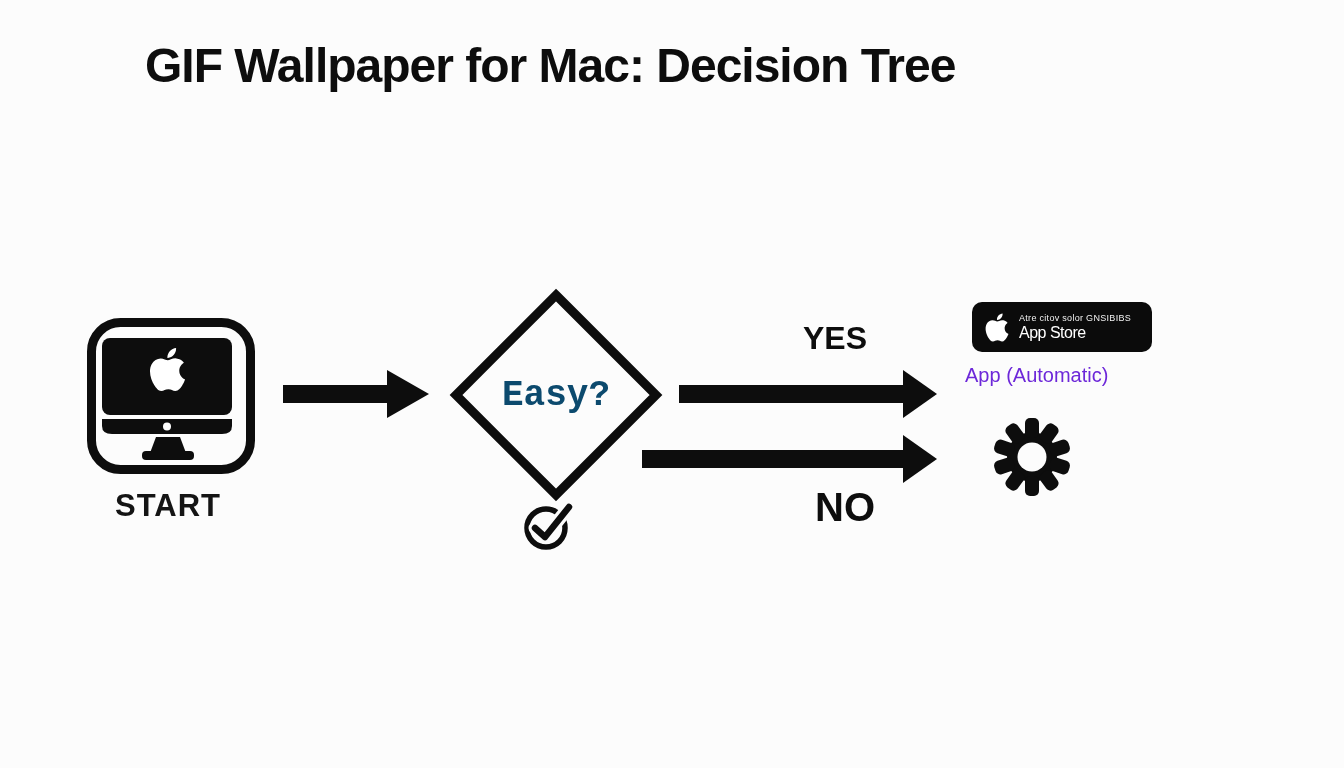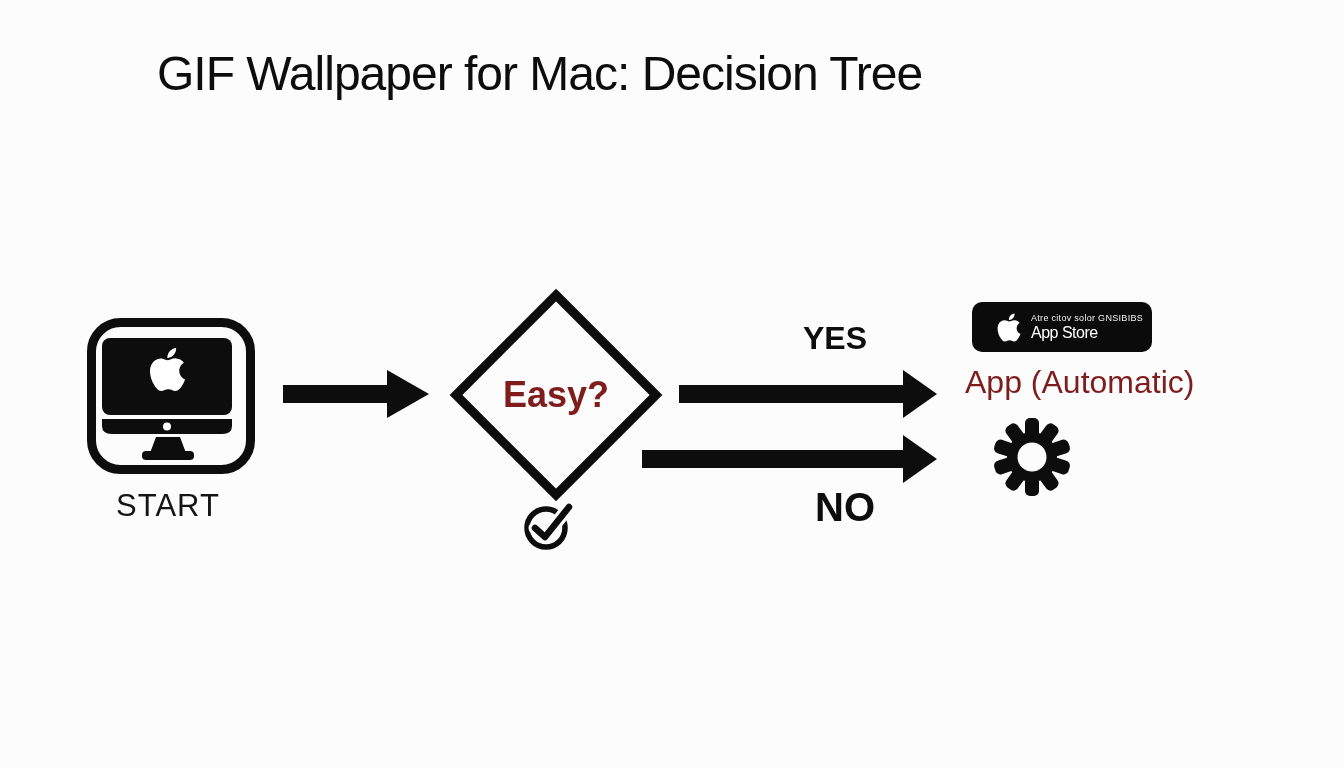--- a/index.html
+++ b/index.html
@@ -11,47 +11,48 @@
     overflow: hidden;
   }
   .canvas {
     position: relative;
     width: 1344px; height: 768px;
     background: #fcfcfc;
   }
   .abs { position: absolute; }
 
   .title {
-    left: 145px; top: 46px;
+    left: 145px; top: 38px;
     font-size: 48px;
-    font-weight: 400;
+    font-weight: 700;
     letter-spacing: -1px;
     color: #0d0d0d;
     white-space: nowrap;
-    margin-left: 12px;
   }
 
   
   .start-icon { left: 85px; top: 313px; }
   .start-label {
     left: 85px; top: 488px; width: 166px;
     text-align: center;
     font-size: 31px;
     letter-spacing: 1px;
     color: #141414;
+    font-weight: bold;
   }
 
   
   .diamond-svg { left: 449px; top: 288px; }
   .diamond-label {
     left: 451px; top: 290px;
     width: 210px; height: 210px;
     display: flex; align-items: center; justify-content: center;
     font-size: 36px; font-weight: 700;
-    color: #7f1d1d;
+    color: #0c4a6e;
+    font-family: Liberation Mono, monospace;
   }
   .check-circle { left: 523px; top: 498px; }
 
   
   .arrow-1   { left: 283px; top: 368px; }
   .arrow-yes { left: 679px; top: 368px; }
   .arrow-no  { left: 642px; top: 433px; }
 
   .yes-label {
     left: 770px; top: 320px; width: 130px;
@@ -65,43 +66,43 @@
   }
 
   
   .app-store-badge {
     left: 972px; top: 302px;
     width: 180px; height: 50px;
     background: #0b0b0b;
     border-radius: 10px;
     display: flex; align-items: center;
     box-sizing: border-box;
-    padding: 4px 10px 4px 23px;
+    padding: 4px 10px 4px 11px;
   }
   .badge-apple { flex: 0 0 auto; margin-right: 8px; }
   .badge-text-col {
     display: flex; flex-direction: column; justify-content: center;
     line-height: 1; color: #ffffff;
   }
   .badge-small {
     font-size: 9px; letter-spacing: 0.3px;
     color: #f2f2f2;
     margin-bottom: 2px;
     white-space: nowrap;
   }
   .badge-main {
     font-size: 16px; font-weight: 400;
     letter-spacing: -0.5px;
     white-space: nowrap;
   }
 
   .yes-outcome {
     left: 965px; top: 364px;
-    font-size: 32px;
-    color: #7f1d1d;
+    font-size: 20px;
+    color: #6d28d9;
     white-space: nowrap;
   }
 
   
   .gear-icon { left: 992px; top: 417px; }
   .no-outcome {
     left: 983px; top: 498px;
     font-size: 32px;
     color: #141414;
     white-space: nowrap;

